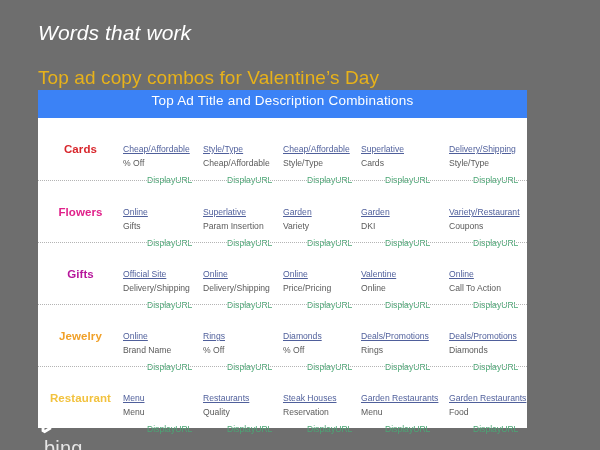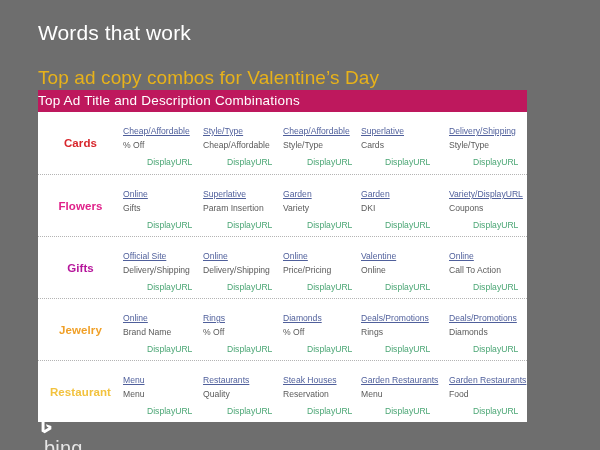--- a/index.html
+++ b/index.html
@@ -29,43 +29,44 @@
     top: 20px;
     width: 520px;
   }
   .title-main {
     font-size: 21px;
     color: #ffffff;
     font-weight: 400;
     letter-spacing: 0.1px;
     line-height: 26px;
     white-space: nowrap;
+    font-style: italic;
   }
   .title-sub {
     font-size: 19px;
     color: #e8b21a;
     font-weight: 400;
     letter-spacing: 0.1px;
     line-height: 26px;
     margin-top: 19px;
     white-space: nowrap;
   }
 
   
   .panel {
     position: absolute;
     left: 38px;
     top: 90px;
     width: 489px;
   }
   .panel-header {
-    background: #be185d;
-    height: 22px;
+    background: #3b82f6;
+    height: 28px;
     line-height: 22px;
-    text-align: left;
+    text-align: center;
     color: #ffffff;
     font-size: 13.5px;
     font-weight: 400;
     letter-spacing: 0.2px;
   }
   .panel-body {
     background: #ffffff;
   }
 
   .row {
@@ -91,21 +92,21 @@
   .cat-label {
     font-size: 11.5px;
     font-weight: bold;
     letter-spacing: 0.1px;
     white-space: nowrap;
   }
 
   .combos {
     flex: 1 1 auto;
     display: flex;
-    padding-top: 12px;
+    padding-top: 24px;
     box-sizing: border-box;
   }
   .combo {
     flex: 0 0 auto;
     box-sizing: border-box;
     padding-right: 4px;
   }
   .combo.c0 { width: 80px; }
   .combo.c1 { width: 80px; }
   .combo.c2 { width: 78px; }
@@ -239,21 +240,21 @@
             <div class="line-title">Garden</div>
             <div class="line-desc">Variety</div>
             <div class="line-url">DisplayURL</div>
           </div>
           <div class="combo c3">
             <div class="line-title">Garden</div>
             <div class="line-desc">DKI</div>
             <div class="line-url">DisplayURL</div>
           </div>
           <div class="combo c4">
-            <div class="line-title">Variety/DisplayURL</div>
+            <div class="line-title">Variety/Restaurant</div>
             <div class="line-desc">Coupons</div>
             <div class="line-url">DisplayURL</div>
           </div>
         </div>
       </div>
 
       <div class="row">
         <div class="cat-cell">
           <span class="cat-label" style="color:#b6169b">Gifts</span>
         </div>

